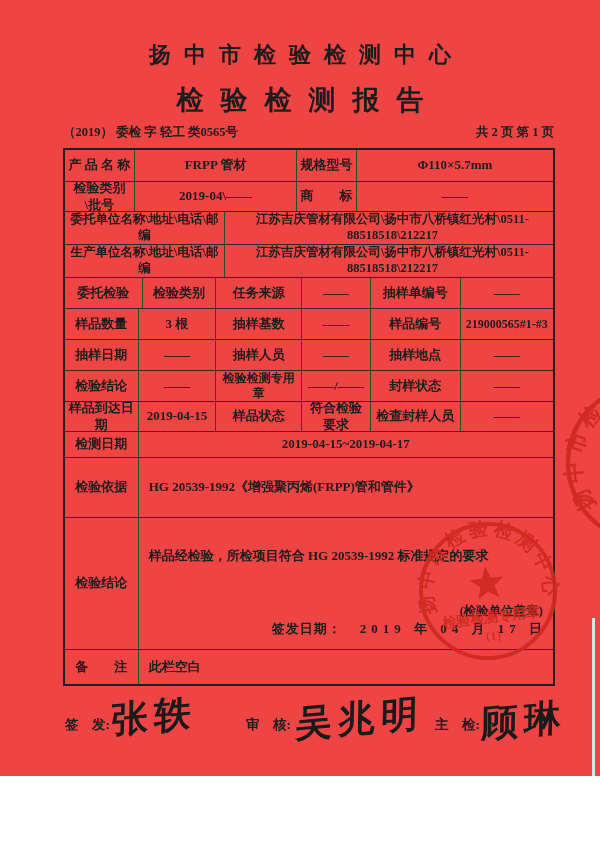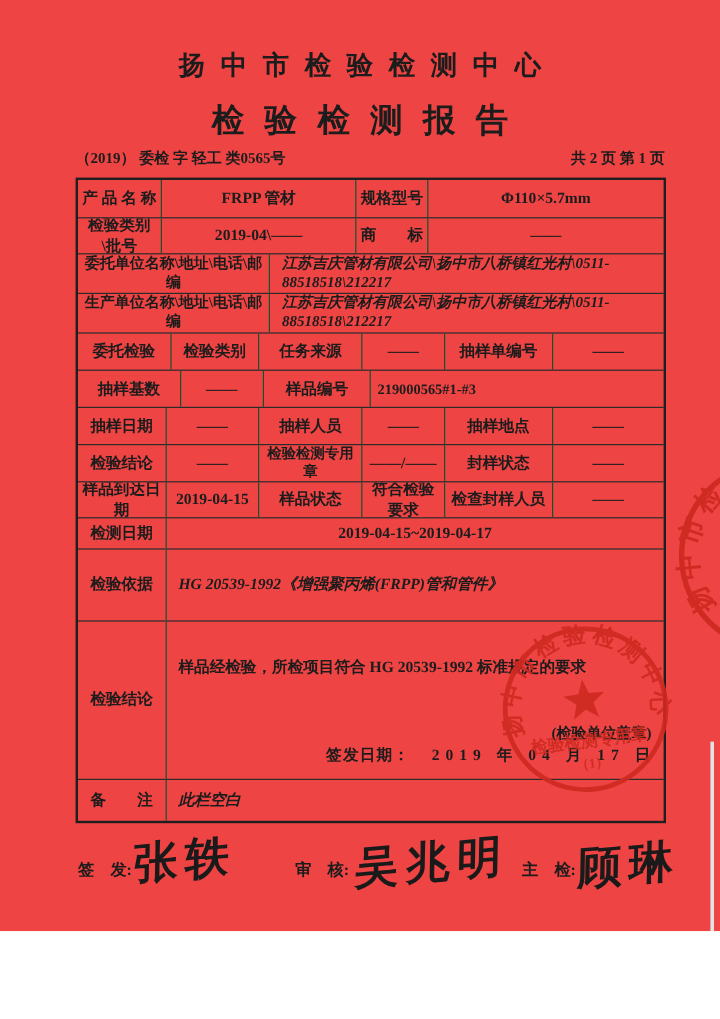--- a/index.html
+++ b/index.html
@@ -28,21 +28,21 @@
   }
   .row{display:flex; border-bottom:1px solid #2b2b2b; box-sizing:border-box;}
   .row:last-child{border-bottom:none;}
   .cell{
     border-right:1px solid #14532d; box-sizing:border-box;
     display:flex; align-items:center; justify-content:center;
     text-align:center; font-size:13px; font-weight:bold; line-height:1.25;
     padding:2px 3px; overflow:hidden;
   }
   .cell:last-child{border-right:none;}
-  .cell.left{justify-content:flex-start; text-align:left; padding-left:10px;font-style:italic;}
+  .cell.left{justify-content:flex-start; text-align:center; padding-left:10px;}
   .small{font-size:12px; letter-spacing:0;}
   .addr{font-size:12.5px;}
   
   .h32{height:32px}.h30{height:30px}.h33{height:33px}.h31{height:31px}
   .h26{height:26px}.h60{height:60px}.h132{height:132px}.h34{height:34px}
   
   .c1{width:14.3%}.c2{width:33.3%}.c3{width:12.2%}.c4{width:40.2%}
   .w-lab{width:32.8%}.w-val{width:67.2%}
   .s1{width:15.1%}.s2{width:15.9%}.s3{width:17.6%}.s4{width:14.1%}.s5{width:18.4%}.s6{width:18.9%}
   .k1{width:15.1%}.k2{width:84.9%}
@@ -109,20 +109,22 @@
     <div class="row h31">
       <div class="cell s2">委托检验</div>
       <div class="cell s1">检验类别</div>
       <div class="cell s3">任务来源</div>
       <div class="cell s4">——</div>
       <div class="cell s5">抽样单编号</div>
       <div class="cell s6">——</div>
     </div>
 
     <div class="row h31">
+      <div class="cell s1">样品数量</div>
+      <div class="cell s2">3 根</div>
       <div class="cell s3">抽样基数</div>
       <div class="cell s4">——</div>
       <div class="cell s5">样品编号</div>
       <div class="cell s6 small">219000565#1-#3</div>
     </div>
 
     <div class="row h31">
       <div class="cell s1">抽样日期</div>
       <div class="cell s2">——</div>
       <div class="cell s3">抽样人员</div>

